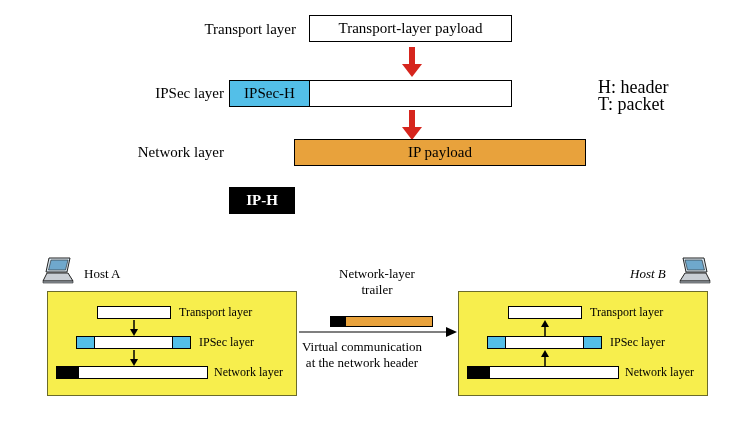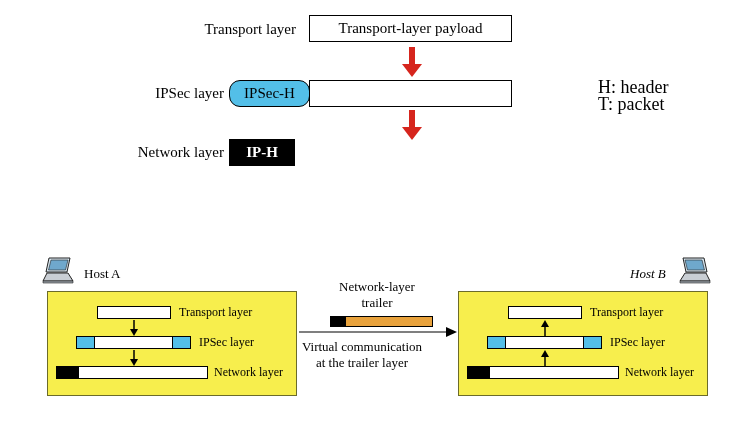--- a/index.html
+++ b/index.html
@@ -9,23 +9,23 @@
     --arrow-red:#d6251d;
   }
   *{box-sizing:border-box;margin:0;padding:0;}
   html,body{background:#fff;}
   body{font-family:"Liberation Serif", serif;color:#000;}
   #canvas{position:relative;width:753px;height:424px;background:#fff;overflow:hidden;}
   .abs{position:absolute;}
   .lbl{font-size:15px;white-space:nowrap;}
   .lbl-r{text-align:right;}
   .box{border:1px solid #000;background:#fff;display:flex;align-items:center;justify-content:center;font-size:15px;}
-  .blue{background:var(--ipsec-blue);border-radius:11px;}
+  .blue{background:var(--ipsec-blue);}
   .orange{background:var(--payload-orange);}
-  .blackbox{background:#000;color:#fff;font-weight:bold;}
+  .blackbox{background:#000;color:#fff;font-weight:bold;margin-top:48px;}
   .legend{font-size:18px;line-height:17px;white-space:nowrap;}
   .red-fill{fill:var(--arrow-red);}
   .host-box{background:var(--host-yellow);border:1px solid #6b6b2a;}
   .host-label{font-size:13px;white-space:nowrap;}
   .mini-label{font-size:12px;white-space:nowrap;}
   .mini-bar{border:1px solid #000;background:#fff;display:flex;}
   .mini-seg-blue{background:var(--ipsec-blue);width:18px;height:100%;}
   .mini-seg-blue.left{border-right:1px solid #000;}
   .mini-seg-blue.right{border-left:1px solid #000;margin-left:auto;}
   .mini-seg-black{background:#000;width:22px;height:100%;}
@@ -60,20 +60,21 @@
   </div>
 
   <svg class="abs" style="left:401px;top:110px;" width="22" height="30">
     <rect class="red-fill" x="8" y="0" width="6" height="18"></rect>
     <polygon class="red-fill" points="1,17 21,17 11,30"></polygon>
   </svg>
 
   <div class="abs lbl lbl-r" style="left:80px;top:144px;width:144px;">Network layer</div>
 
   <div class="abs box blackbox" style="left:229px;top:139px;width:66px;height:27px;">IP-H</div>
+  <div class="abs box orange" style="left:294px;top:139px;width:292px;height:27px;">IP payload</div>
 
   <svg class="abs" style="left:40px;top:257px;" width="36" height="28" viewBox="0 0 36 28">
     <polygon points="9,1 30,1 27,15 6,15" fill="#d7e6f0" stroke="#222" stroke-width="1"></polygon>
     <polygon points="11,3 28,3 25.5,13 8.5,13" fill="#6fa8cc" stroke="#222" stroke-width="0.6"></polygon>
     <polygon points="3,24 33,24 28,16 7,16" fill="#c9ced4" stroke="#222" stroke-width="1"></polygon>
     <polygon points="3,24 33,24 33,26 3,26" fill="#9aa1a8" stroke="#222" stroke-width="0.6"></polygon>
   </svg>
   <div class="abs host-label" style="left:84px;top:266px;">Host A</div>
 
   <div class="abs host-box" style="left:47px;top:291px;width:250px;height:105px;"></div>
@@ -95,38 +96,38 @@
   <svg class="abs" style="left:128px;top:350px;" width="12" height="16">
     <line x1="6" y1="0" x2="6" y2="10" stroke="#000" stroke-width="1.5"></line>
     <polygon points="2,9 10,9 6,16" fill="#000"></polygon>
   </svg>
 
   <div class="abs mini-bar" style="left:56px;top:366px;width:152px;height:13px;">
     <span class="mini-seg-black"></span>
   </div>
   <div class="abs mini-label" style="left:214px;top:365px;">Network layer</div>
 
-  <div class="abs mid-text" style="left:307px;top:279px;width:140px;">
+  <div class="abs mid-text" style="left:307px;top:266px;width:140px;">
     <div>Network-layer</div>
     <div>trailer</div>
   </div>
 
   <div class="abs packet" style="left:330px;top:316px;">
     <span class="p-black"></span>
     <span class="p-orange"></span>
   </div>
 
   <svg class="abs" style="left:299px;top:326px;" width="158" height="12">
     <line x1="0" y1="6" x2="148" y2="6" stroke="#000" stroke-width="1.2"></line>
     <polygon points="147,1 158,6 147,11" fill="#000"></polygon>
   </svg>
 
   <div class="abs mid-text" style="left:275px;top:339px;width:174px;">
     <div>Virtual communication</div>
-    <div>at the trailer layer</div>
+    <div>at the network header</div>
   </div>
 
   <svg class="abs laptop-flip" style="left:677px;top:257px;" width="36" height="28" viewBox="0 0 36 28">
     <polygon points="9,1 30,1 27,15 6,15" fill="#d7e6f0" stroke="#222" stroke-width="1"></polygon>
     <polygon points="11,3 28,3 25.5,13 8.5,13" fill="#6fa8cc" stroke="#222" stroke-width="0.6"></polygon>
     <polygon points="3,24 33,24 28,16 7,16" fill="#c9ced4" stroke="#222" stroke-width="1"></polygon>
     <polygon points="3,24 33,24 33,26 3,26" fill="#9aa1a8" stroke="#222" stroke-width="0.6"></polygon>
   </svg>
   <div class="abs host-label" style="left:630px;top:266px;font-style:italic;">Host B</div>
 

